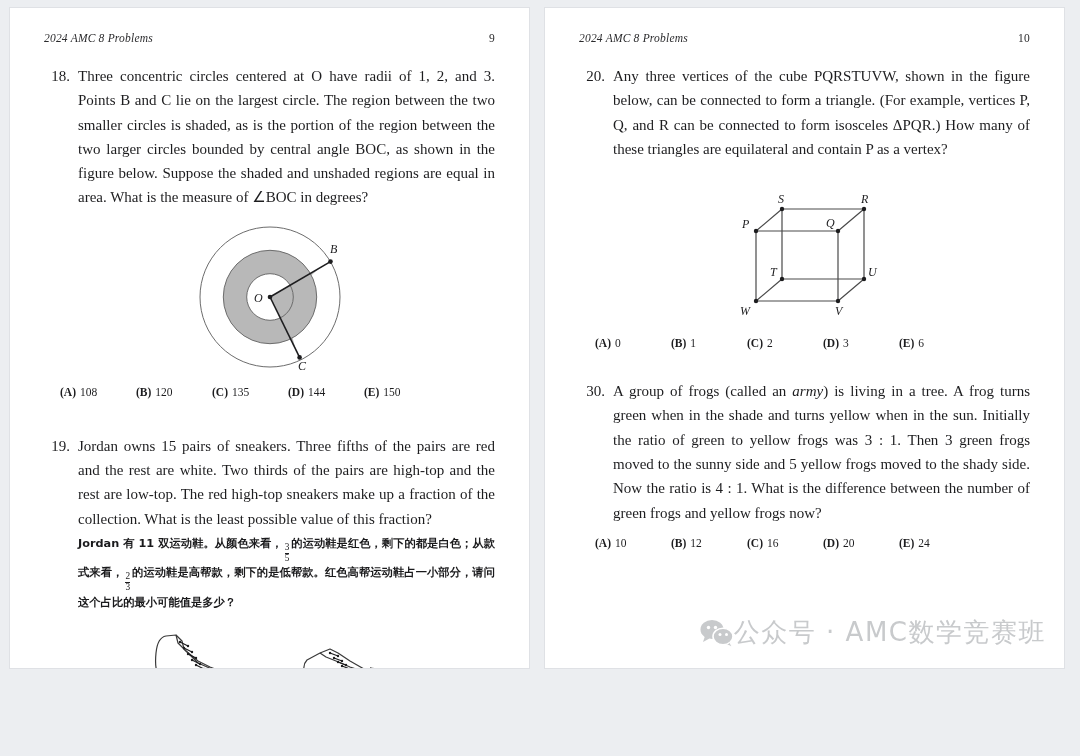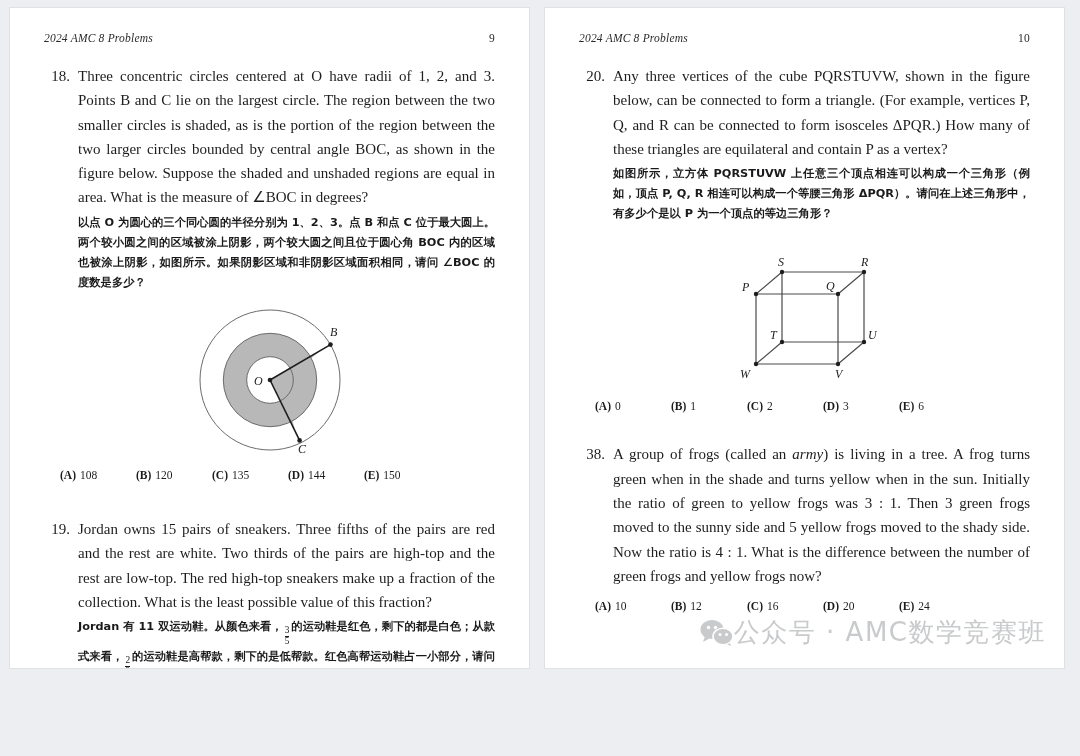--- a/index.html
+++ b/index.html
@@ -136,21 +136,20 @@
   <div class="page">
     <div class="page-header">
       <span>2024 AMC 8 Problems</span>
       <span class="pg-num">9</span>
     </div>
 
     <div class="problem">
       <div class="pnum">18.</div>
       <div class="pbody">
         <div class="en">Three concentric circles centered at O have radii of 1, 2, and 3. Points B and C lie on the largest circle. The region between the two smaller circles is shaded, as is the portion of the region between the two larger circles bounded by central angle BOC, as shown in the figure below. Suppose the shaded and unshaded regions are equal in area. What is the measure of ∠BOC in degrees?</div>
-        <div class="zh">以点 O 为圆心的三个同心圆的半径分别为 1、2、3。点 B 和点 C 位于最大圆上。两个较小圆之间的区域被涂上阴影，两个较大圆之间且位于圆心角 BOC 内的区域也被涂上阴影，如图所示。如果阴影区域和非阴影区域面积相同，请问 ∠BOC 的度数是多少？</div>
       </div>
     </div>
 
     <div class="figure">
       <svg width="160" height="150" viewBox="0 0 160 150">
 
         <path d="M 80 75 L 140.5 39.6 A 70 70 0 0 0 109.6 135.4 Z" fill="#b8b8b8" stroke="none"></path>
 
         <path d="M 80 75 m -46.7 0 a 46.7 46.7 0 1 0 93.4 0 a 46.7 46.7 0 1 0 -93.4 0 Z
                  M 80 75 m -23.3 0 a 23.3 23.3 0 1 1 46.6 0 a 23.3 23.3 0 1 1 -46.6 0 Z" fill="#b8b8b8" fill-rule="evenodd" stroke="none"></path>
@@ -295,21 +294,20 @@
   <div class="page">
     <div class="page-header">
       <span>2024 AMC 8 Problems</span>
       <span class="pg-num">10</span>
     </div>
 
     <div class="problem">
       <div class="pnum">20.</div>
       <div class="pbody">
         <div class="en">Any three vertices of the cube PQRSTUVW, shown in the figure below, can be connected to form a triangle. (For example, vertices P, Q, and R can be connected to form isosceles ΔPQR.) How many of these triangles are equilateral and contain P as a vertex?</div>
-        <div class="zh">如图所示，立方体 PQRSTUVW 上任意三个顶点相连可以构成一个三角形（例如，顶点 P, Q, R 相连可以构成一个等腰三角形 ΔPQR）。请问在上述三角形中，有多少个是以 P 为一个顶点的等边三角形？</div>
       </div>
     </div>
 
     <div class="figure" style="margin-top:22px;">
       <svg width="170" height="140" viewBox="0 0 170 140">
         <g stroke="#4a4a4a" stroke-width="1.2" fill="none">
 
           <path d="M36 48 L118 48 L118 118 L36 118 Z"></path>
 
           <path d="M62 26 L144 26 L144 96 L62 96 Z"></path>
@@ -356,21 +354,21 @@
         <span class="lbl">(D)</span>
         <span>3</span>
       </div>
       <div class="choice">
         <span class="lbl">(E)</span>
         <span>6</span>
       </div>
     </div>
 
     <div class="problem" style="margin-top:30px;">
-      <div class="pnum">38.</div>
+      <div class="pnum">30.</div>
       <div class="pbody">
         <div class="en"><span>A group of frogs (called an </span><i>army</i><span>) is living in a tree. A frog turns green when in the shade and turns yellow when in the sun. Initially the ratio of green to yellow frogs was 3 : 1. Then 3 green frogs moved to the sunny side and 5 yellow frogs moved to the shady side. Now the ratio is 4 : 1. What is the difference between the number of green frogs and yellow frogs now?</span></div>
       </div>
     </div>
 
     <div class="choices" style="margin-top:12px;">
       <div class="choice">
         <span class="lbl">(A)</span>
         <span>10</span>
       </div>

